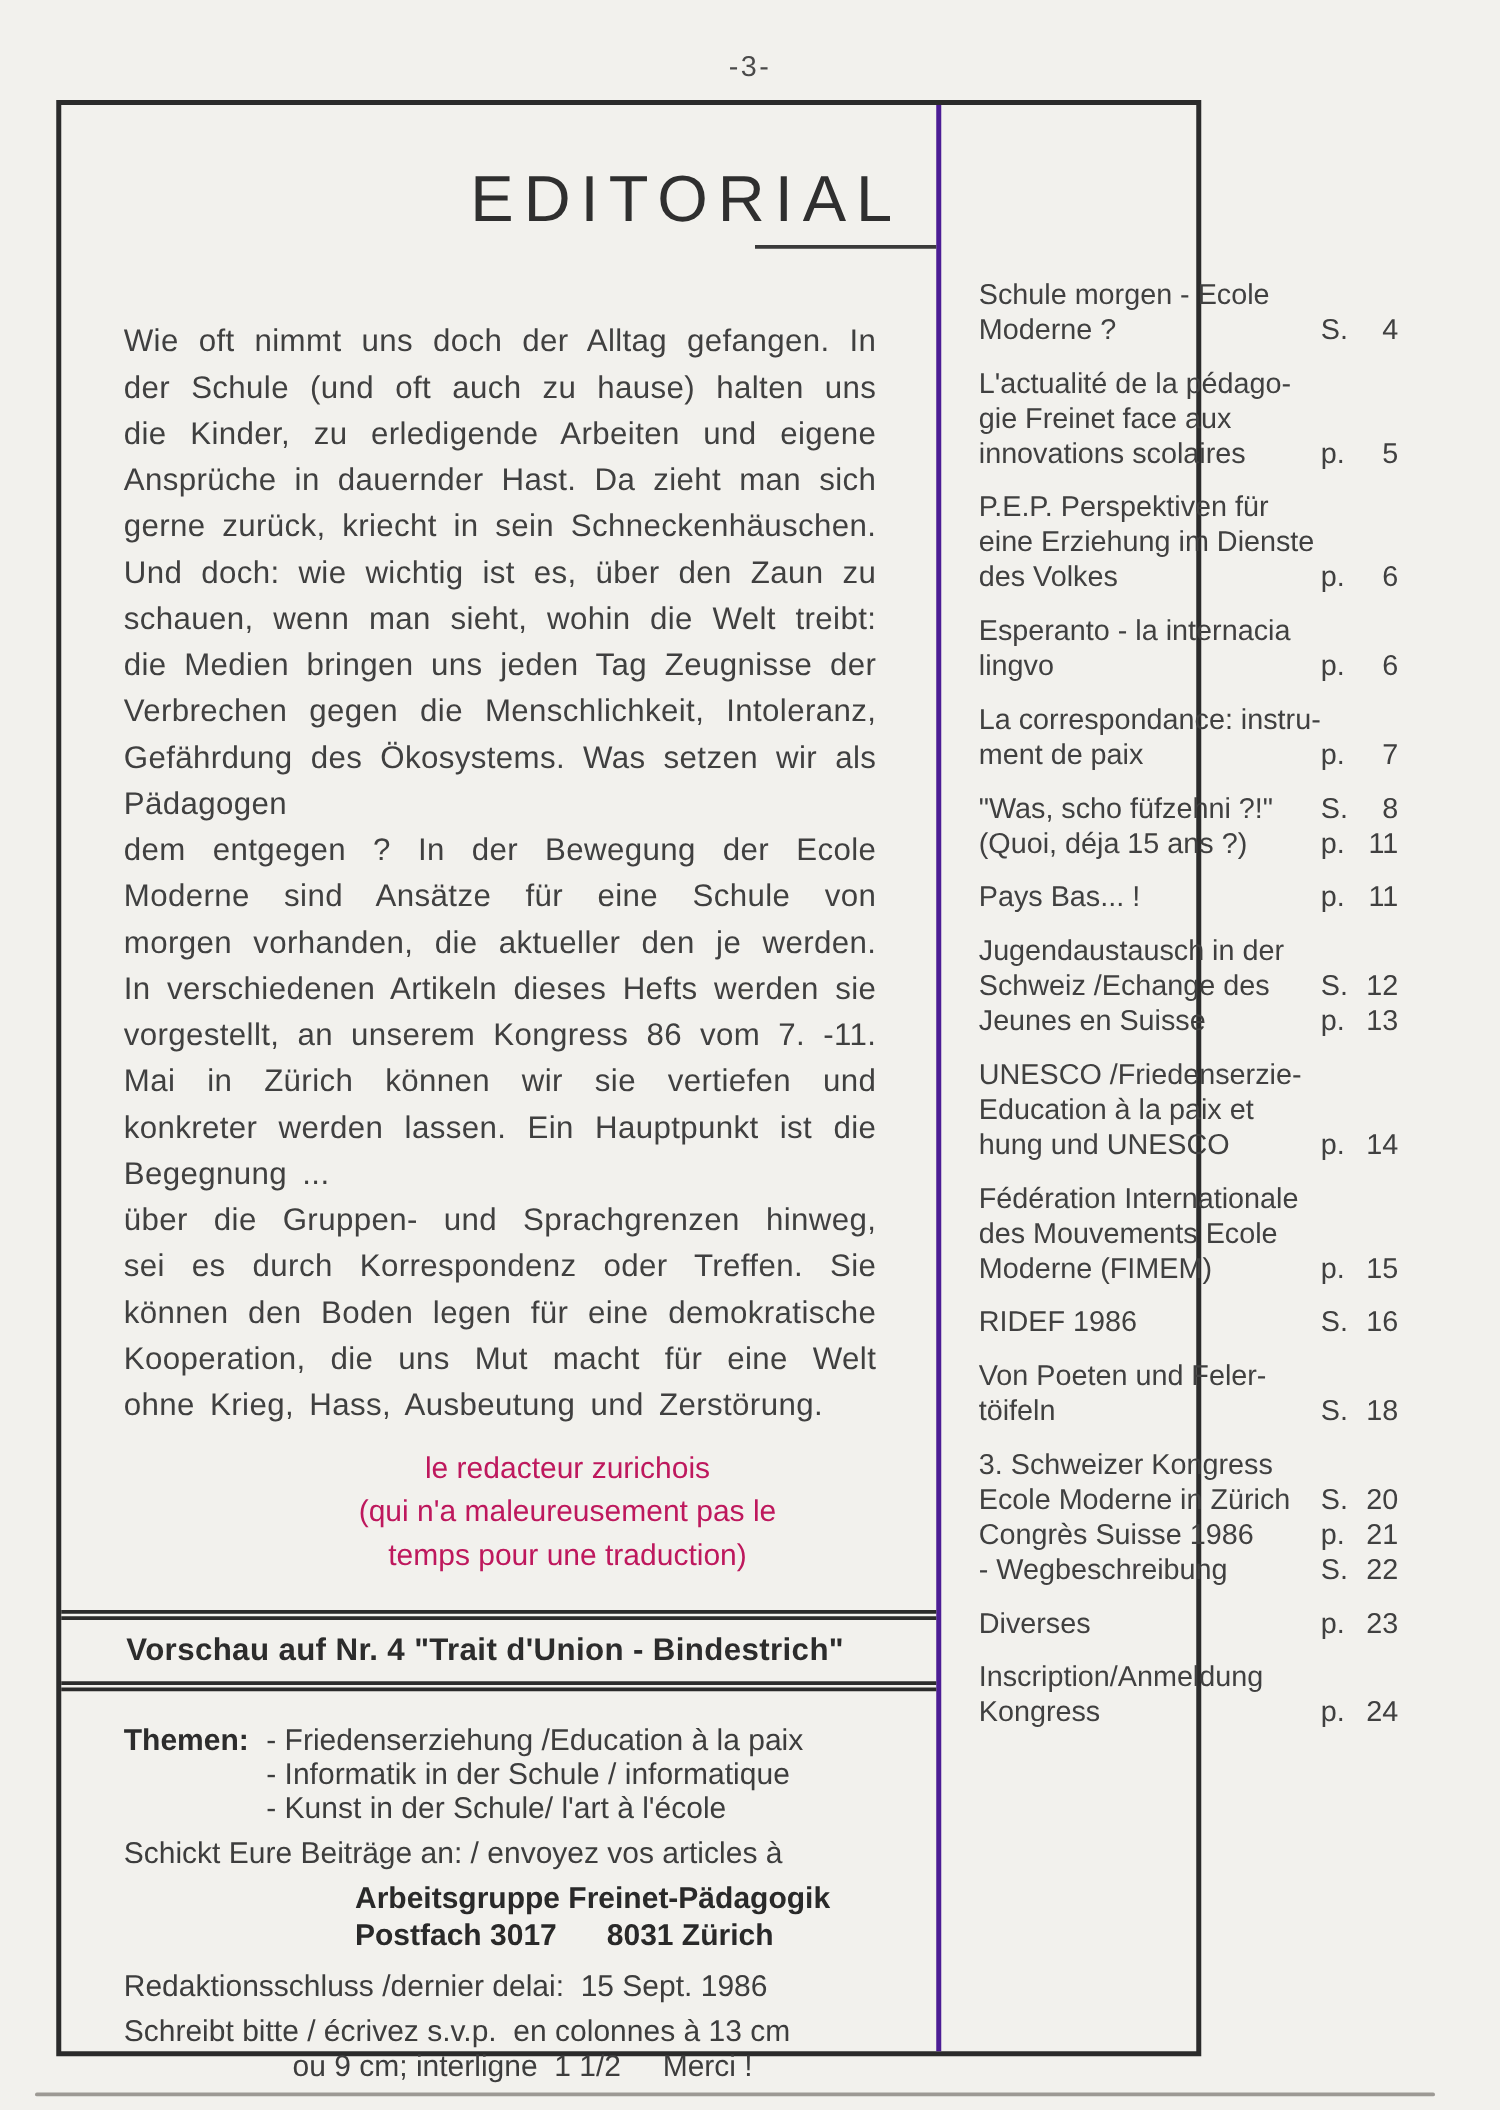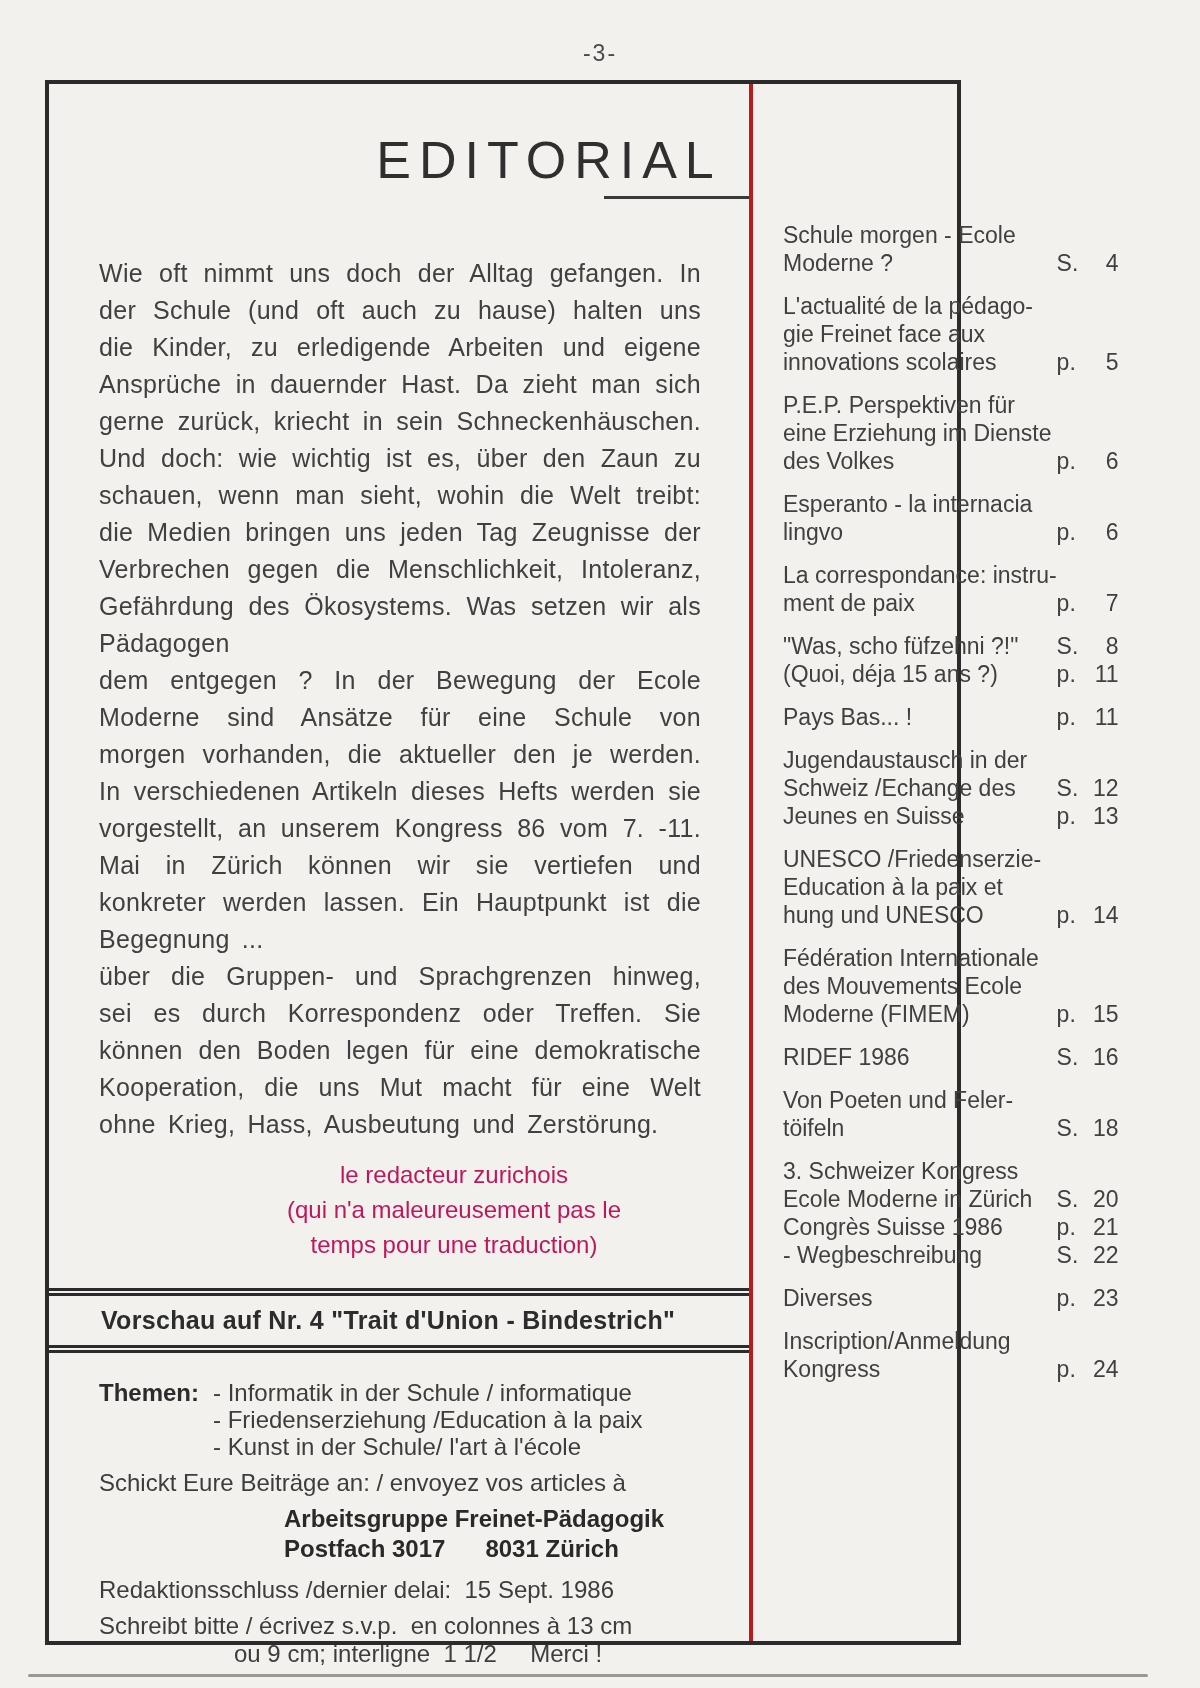--- a/index.html
+++ b/index.html
@@ -18,21 +18,21 @@
   .main-box{
     position:absolute;left:45px;top:80px;width:916px;height:1565px;
     border:4px solid #2b2b2b;
     box-sizing:border-box;
     display:flex;
   }
   .left-col{
     width:710px;box-sizing:border-box;position:relative;
   }
   .right-col{
-    flex:1;border-left:4px solid #b91c1c;box-sizing:border-box;
+    flex:1;border-left:4px solid #4c1d95;box-sizing:border-box;
     padding:137px 14px 0 30px;
   }
   h1.editorial-title{
     margin:46px 0 0 0;
     padding-left:300px;
     text-align:center;
     font-size:52px;font-weight:400;letter-spacing:8px;
     color:#2f2f2f;
     font-family:"Liberation Sans", sans-serif;
   }
@@ -116,22 +116,22 @@
       </div>
 
     <div class="vorschau-heading-box">
       <span>Vorschau auf Nr. 4 "Trait d'Union - Bindestrich"</span>
     </div>
 
     <div class="vorschau-body">
       <div class="themen-row">
         <span class="themen-label">Themen:</span>
         <div class="themen-list">
+            <div>- Friedenserziehung /Education à la paix</div>
             <div>-  Informatik in der Schule / informatique</div>
-            <div>- Friedenserziehung /Education à la paix</div>
             <div>-  Kunst in der Schule/ l'art à l'école</div>
           </div>
       </div>
       <div class="send-line">Schickt Eure Beiträge an: / envoyez vos articles à</div>
       <div class="address-block">
         <div>Arbeitsgruppe Freinet-Pädagogik</div>
         <div>Postfach 3017&nbsp;&nbsp;&nbsp;&nbsp;&nbsp;&nbsp;8031 Zürich</div>
       </div>
       <div class="deadline-line">Redaktionsschluss /dernier delai:&nbsp;&nbsp;15 Sept. 1986</div>
       <div class="write-block">

